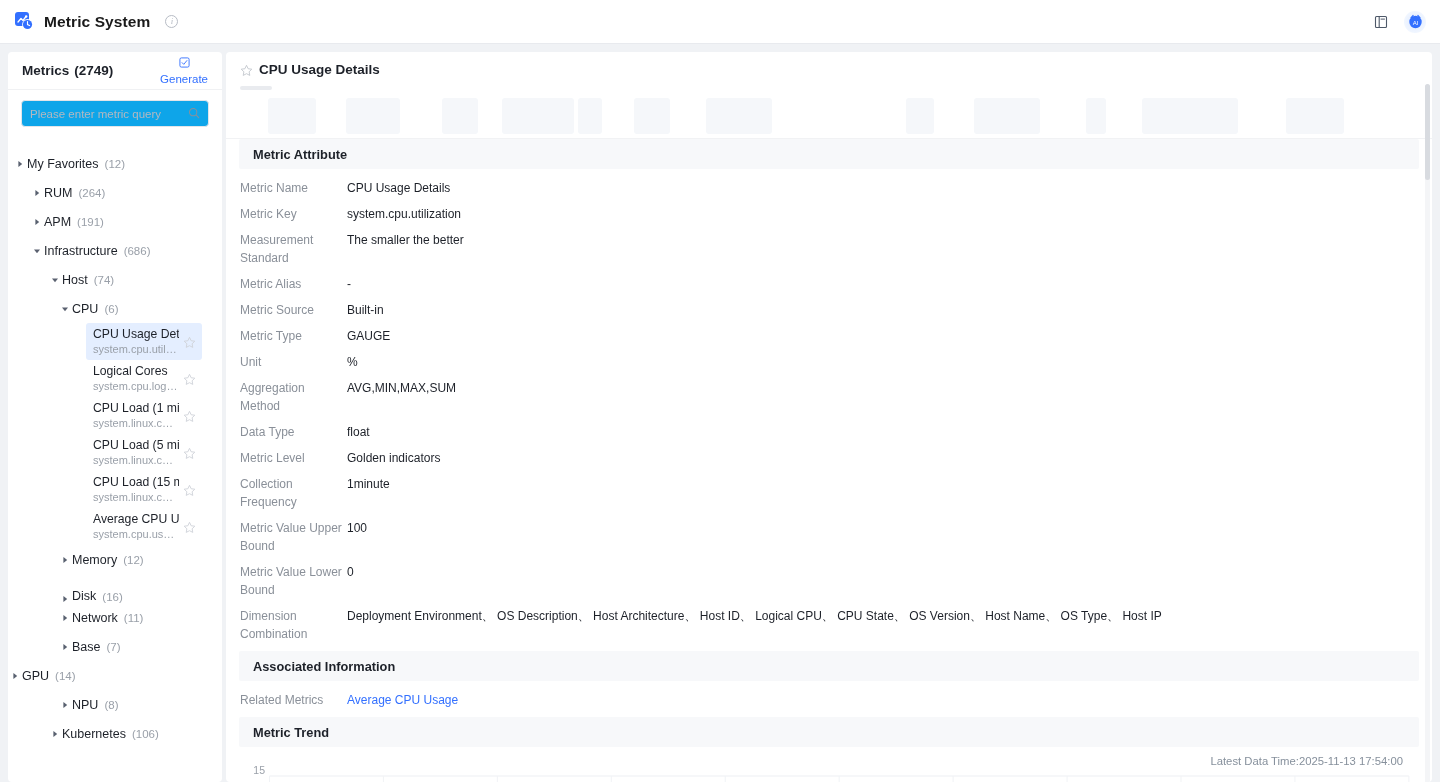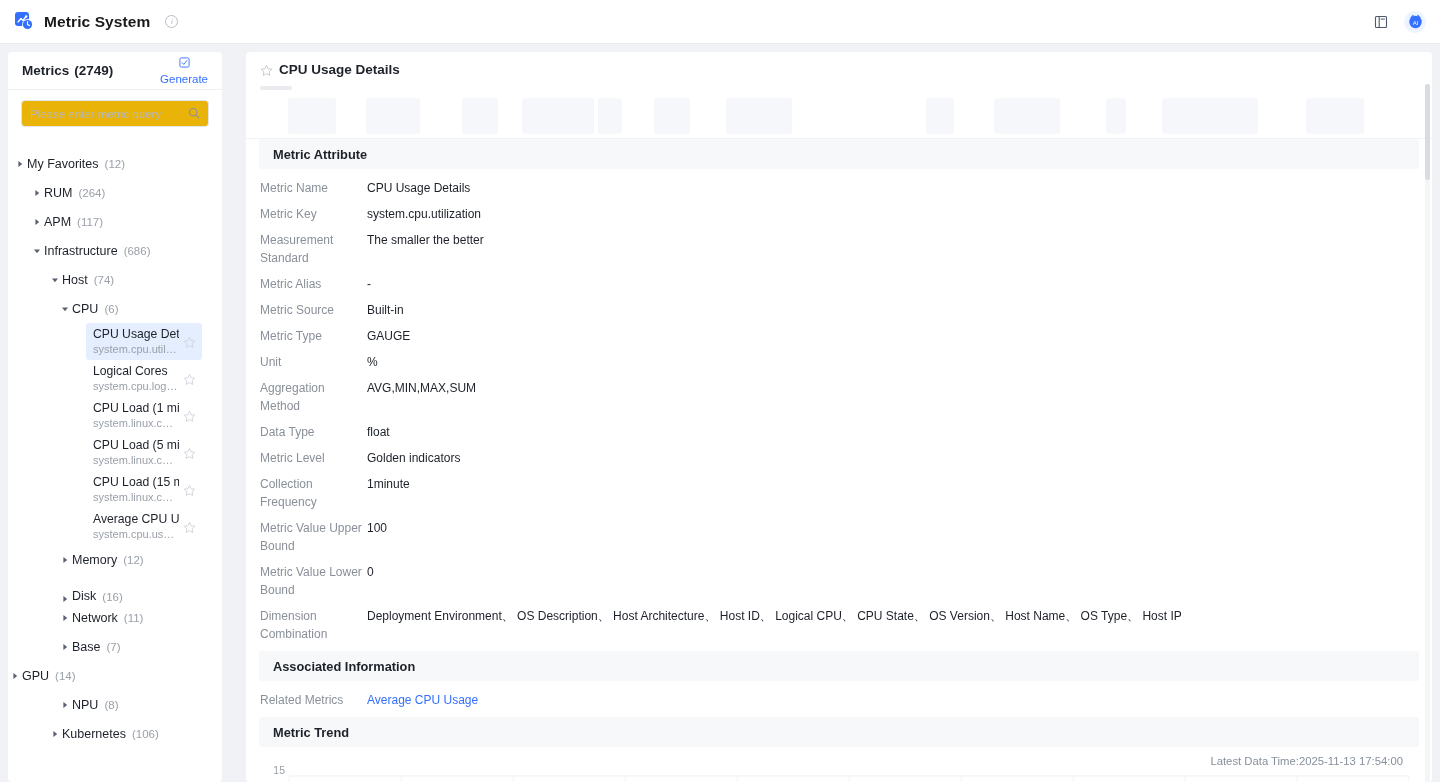--- a/index.html
+++ b/index.html
@@ -62,21 +62,21 @@
     border-radius: 50%;
     background: radial-gradient(circle at 50% 50%, #e8f0ff 35%, #f2f7ff 75%, rgba(255,255,255,0) 100%);
     display: flex; align-items: center; justify-content: center;
   }
 
   
   .page {
     display: flex;
     height: 738px;
     padding: 8px 8px 0 8px;
-    gap: 24px;
+    gap: 4px;
   }
 
   
   .sidebar {
     width: 214px;
     flex: 0 0 214px;
     background: #fff;
     border-radius: 4px;
     display: flex;
     flex-direction: column;
@@ -96,21 +96,21 @@
     display: flex; align-items: center; gap: 3px;
     color: #3370ff; font-size: 11.5px; cursor: pointer; flex-direction: column;
   }
   .search-wrap { padding: 10px 13px 8px 13px; }
   .search-box {
     height: 27px;
     border: 1px solid #e3e5e9;
     border-radius: 4px;
     display: flex; align-items: center;
     padding: 0 8px;
-    background: #eab308;
+    background: #0ea5e9;
   }
   .search-box input {
     border: 0; outline: 0; flex: 1;
     font-size: 11.5px; color: #1d2129;
     font-family: "Liberation Sans", sans-serif;
     background: transparent;
   }
   .search-box input::placeholder { color: #b4b8c0; }
 
   .tree {
@@ -357,21 +357,21 @@
           <span class="node-label">RUM</span>
           <span class="node-count">(264)</span>
         </div>
         <div class="tree-node" style="padding-left: 22px;">
           <span class="caret">
             <svg width="8" height="8" viewBox="0 0 8 8">
               <path d="M2.4 1 L6.2 4 L2.4 7 Z" fill="#5a6170"></path>
             </svg>
           </span>
           <span class="node-label">APM</span>
-          <span class="node-count">(117)</span>
+          <span class="node-count">(191)</span>
         </div>
         <div class="tree-node" style="padding-left: 22px;">
           <span class="caret">
             <svg width="8" height="8" viewBox="0 0 8 8">
               <path d="M1 2.4 L7 2.4 L4 6.2 Z" fill="#5a6170"></path>
             </svg>
           </span>
           <span class="node-label">Infrastructure</span>
           <span class="node-count">(686)</span>
         </div>

